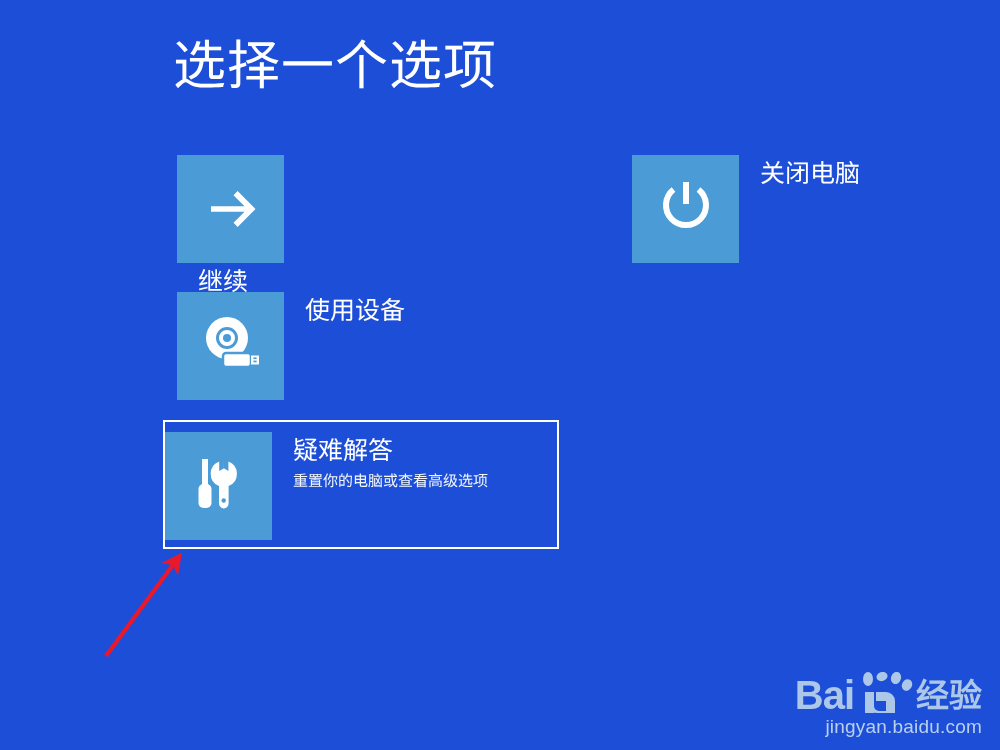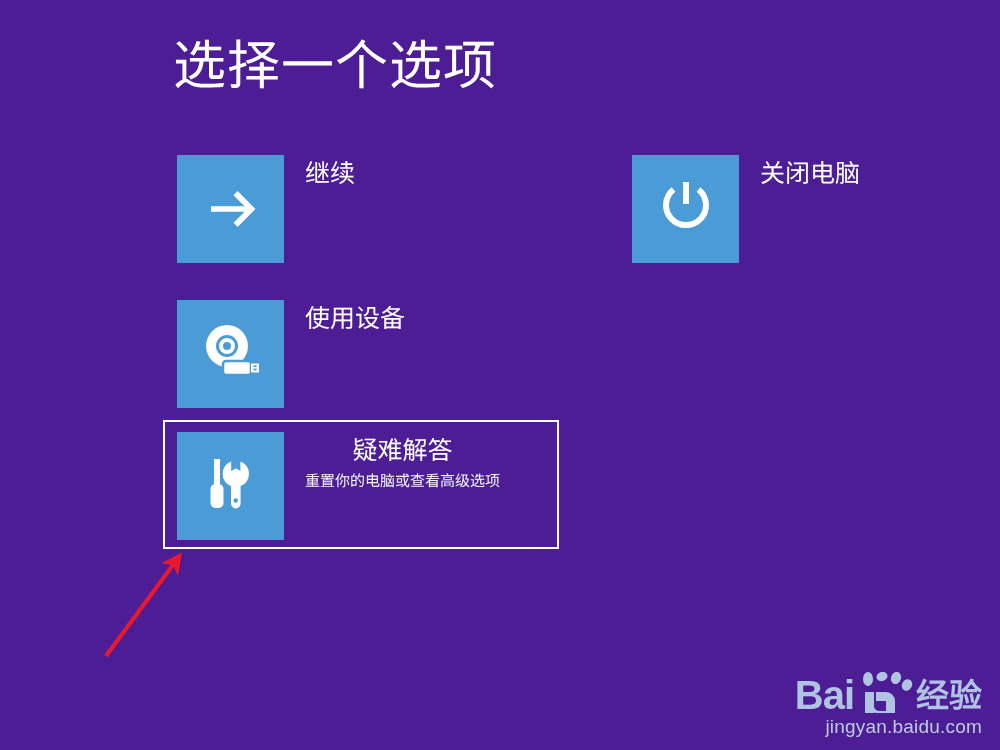--- a/index.html
+++ b/index.html
@@ -14,21 +14,21 @@
     font-family: "Liberation Sans", "DejaVu Sans", sans-serif;
     color: #ffffff;
     overflow: hidden;
     position: relative;
     -webkit-font-smoothing: antialiased;
   }
 
   #screen {
     position: absolute;
     inset: 0;
-    background: #4c1d95;
+    background: #1d4ed8;
   }
 
   
   .page-title {
     position: absolute;
     left: 173px;
     top: 36px;
     font-size: 53px;
     font-weight: 300;
     line-height: 1.12;
@@ -72,39 +72,38 @@
 
   .option .opt-desc {
     font-size: 15px;
     font-weight: 400;
     line-height: 1.35;
     color: #f2f6fb;
     margin-top: 6px;
   }
 
   
-  #opt-continue   { left: 177px; top: 155px; }
-  #opt-device     { left: 177px; top: 300px; }
+  #opt-continue   { left: 177px; top: 155px; flex-direction: column; }
+  #opt-device     { left: 177px; top: 292px; }
   #opt-power      { left: 586px; top: 155px; padding-left: 46px; }
 
   
   #opt-troubleshoot-box {
     position: absolute;
     left: 163px;
     top: 420px;
     width: 396px;
     height: 129px;
     border: 2px solid #ffffff;
     box-sizing: border-box;
   }
   #opt-troubleshoot {
     position: absolute;
-    left: 12px;
+    left: 0;
     top: 10px;
-    text-align: center;
   }
   #opt-troubleshoot .labels { max-width: 248px; }
 
   
   .glyph { display: block; }
 
   
   #annotation-arrow {
     position: absolute;
     left: 90px;

